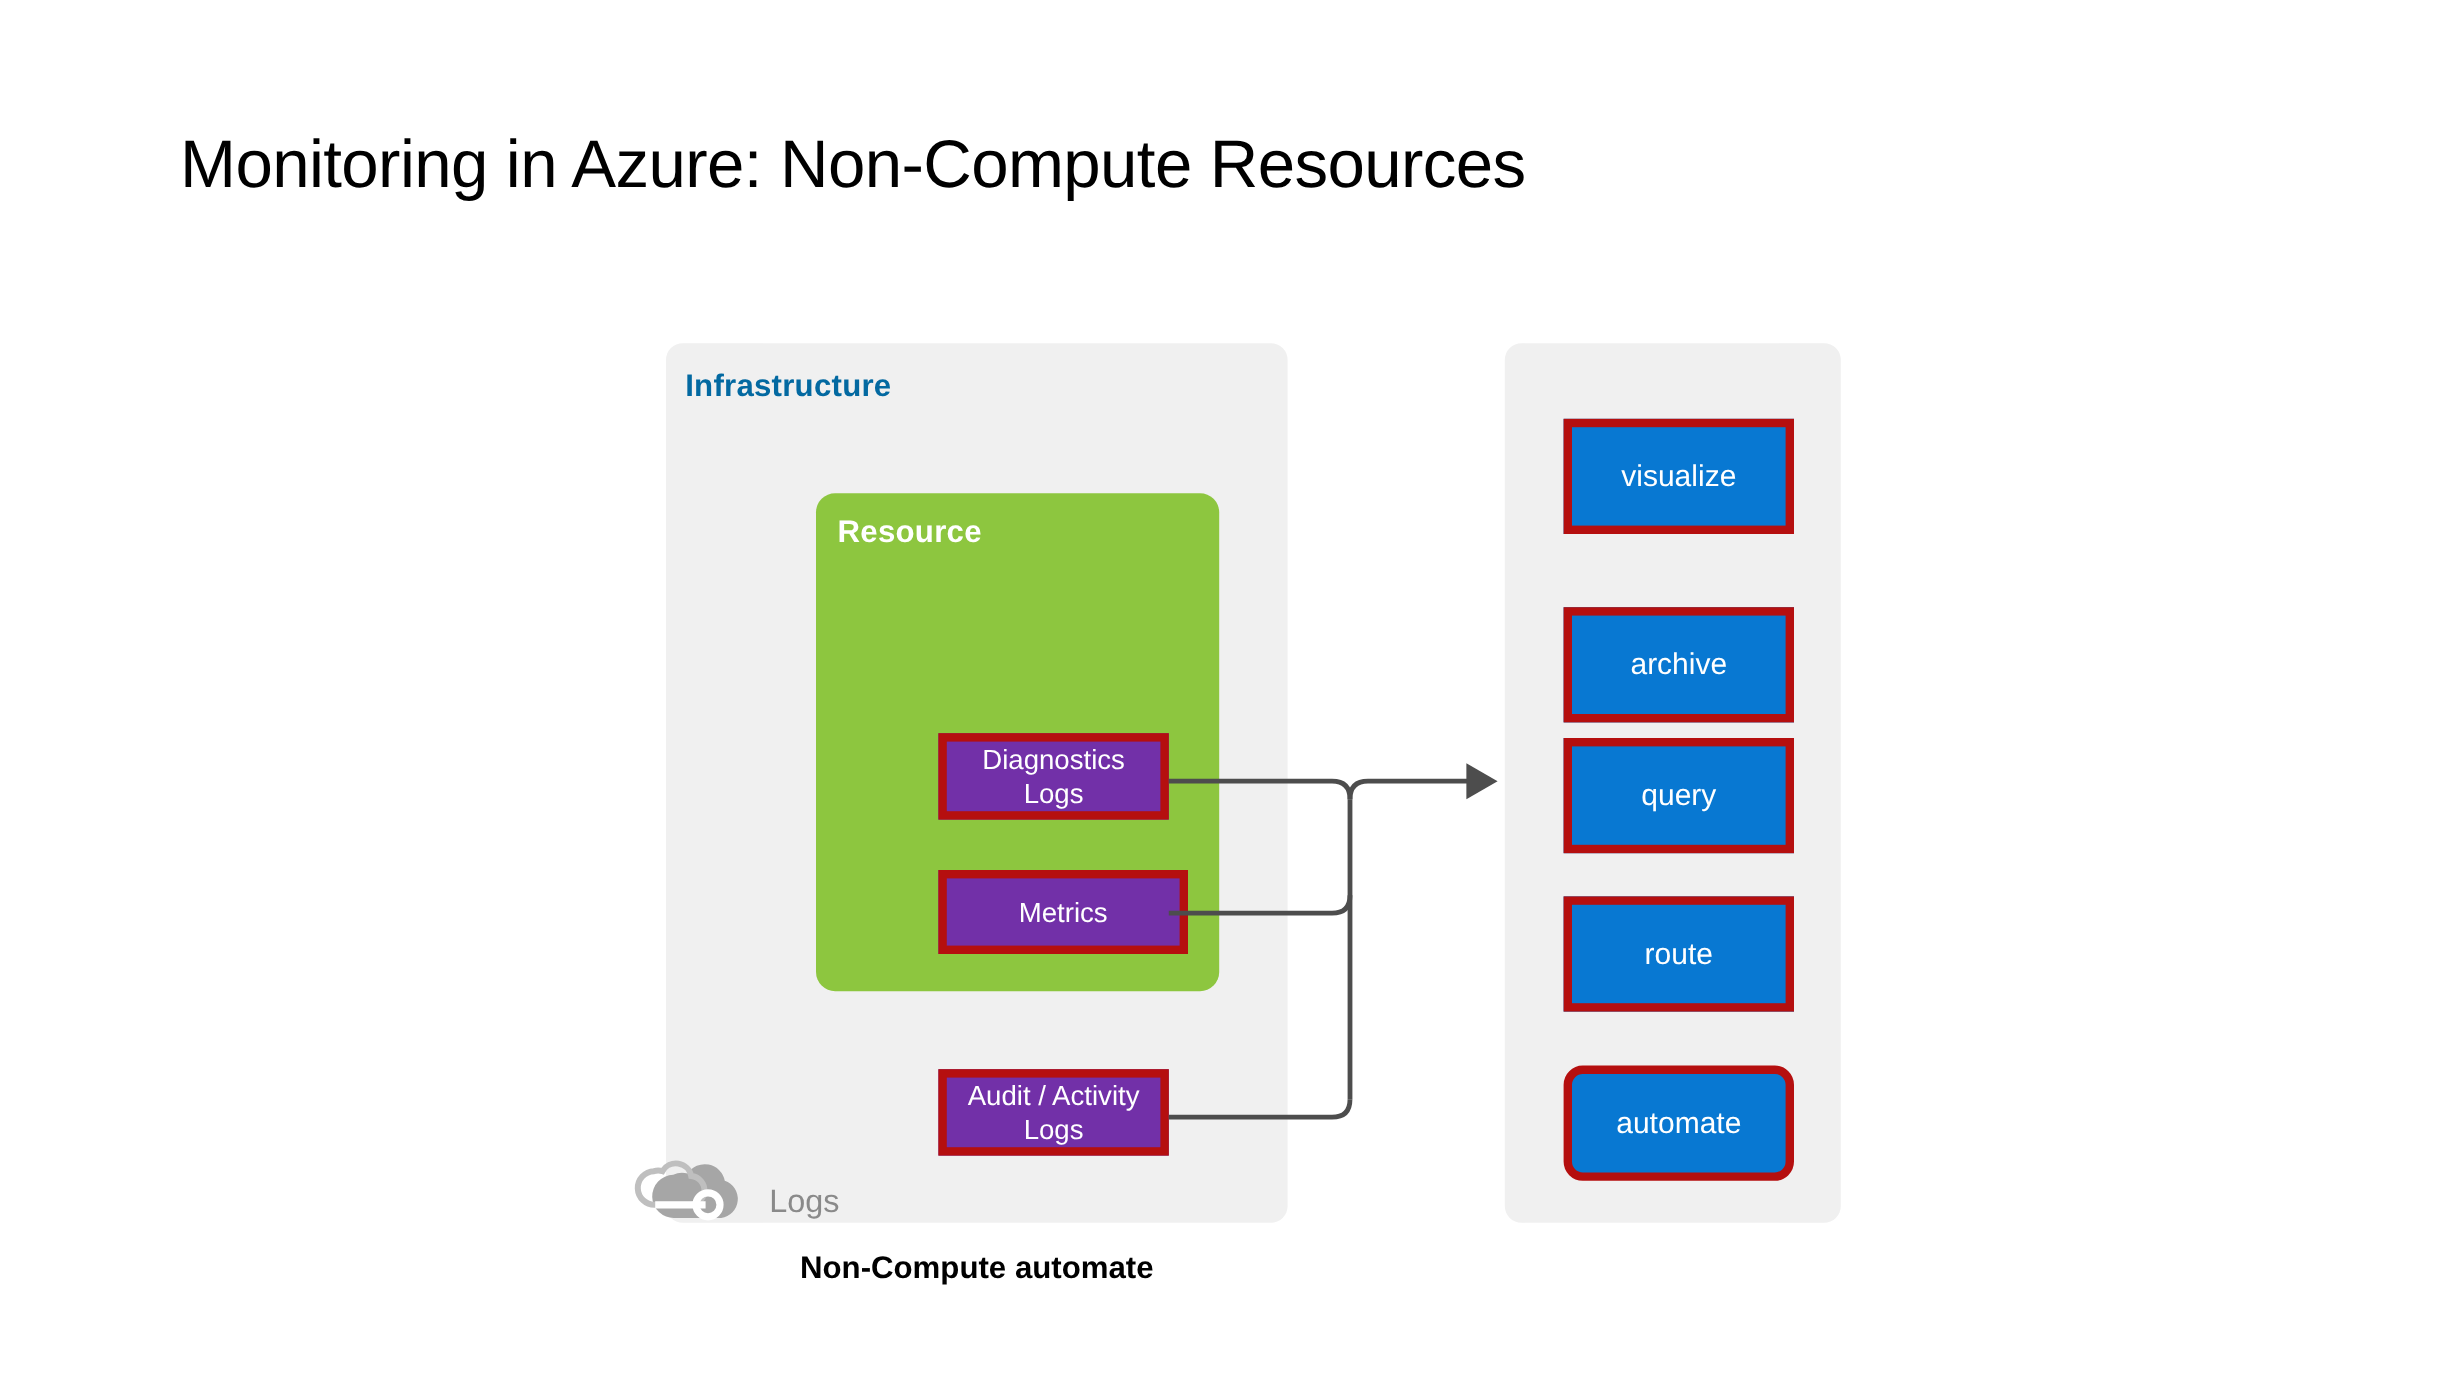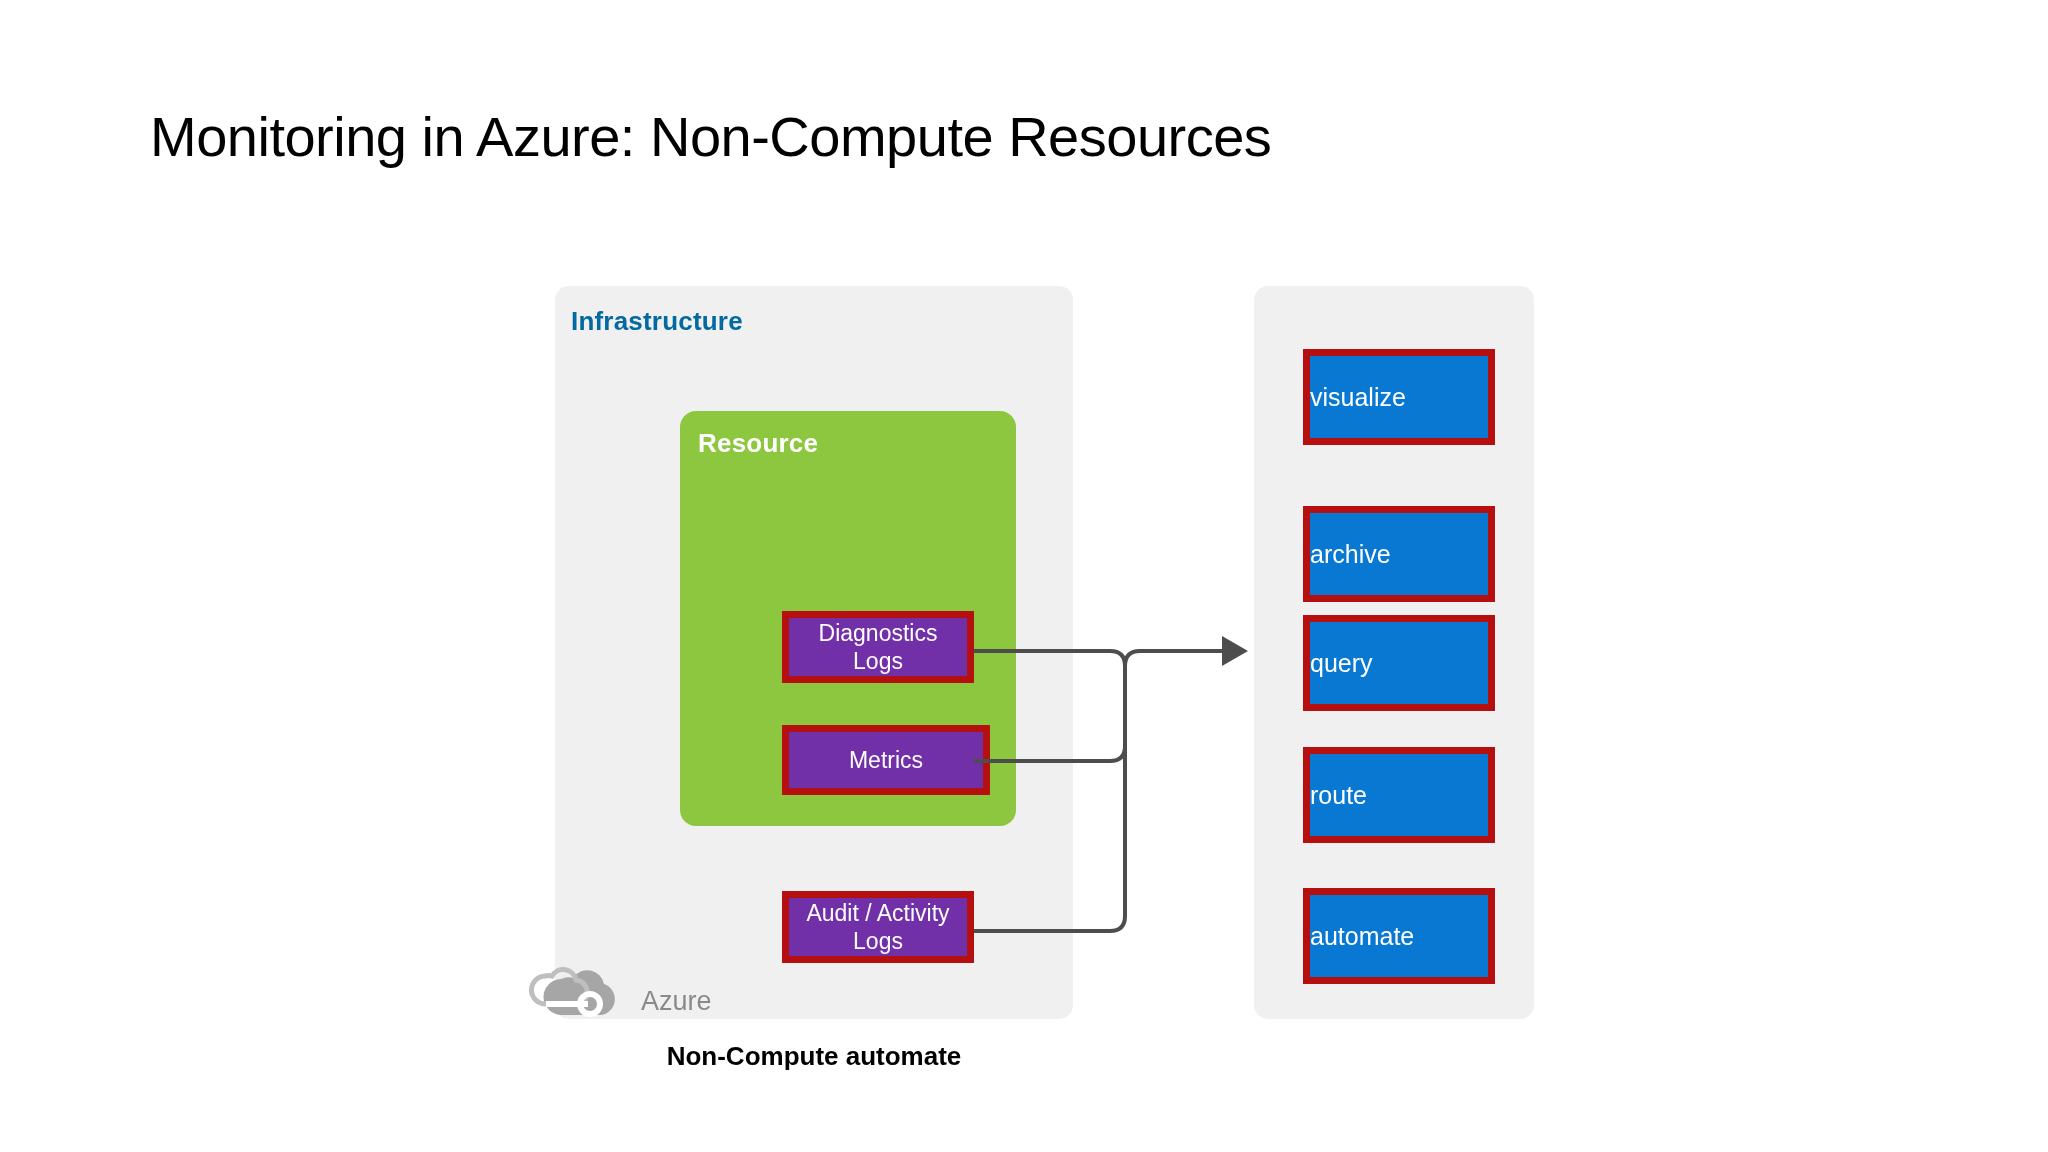--- a/index.html
+++ b/index.html
@@ -105,26 +105,27 @@
     left: 1303px;
     width: 192px;
     height: 96px;
     background: #0878d2;
     border: 7px solid #b50f0f;
     box-sizing: border-box;
     color: #ffffff;
     font-size: 25px;
     display: flex;
     align-items: center;
+    justify-content: center;
   }
   #box-visualize { top: 349px; }
   #box-archive   { top: 482px; margin-top: 24px; }
   #box-query     { top: 615px; }
   #box-route     { top: 747px; }
-  #box-automate  { top: 888px; }
+  #box-automate  { top: 888px; border-radius: 16px; }
 
   
   #connectors {
     position: absolute;
     left: 0;
     top: 0;
     width: 2048px;
     height: 1152px;
     pointer-events: none;
   }
@@ -210,21 +211,21 @@
   <path fill="none" stroke="#bfbfbf" stroke-width="5" d="M 24 24
            a 13 13 0 0 1 24 4
            a 12 12 0 0 1 -2 24
            L 18 52
            a 14 14 0 0 1 -1 -28
            a 13 13 0 0 1 7 0 z"></path>
 
   <line x1="18" y1="52" x2="60" y2="52" stroke="#ffffff" stroke-width="6"></line>
   <circle cx="62" cy="52" r="10" fill="none" stroke="#ffffff" stroke-width="6"></circle>
 </svg>
-<div id="azure-wordmark">Azure</div>
+<div id="azure-wordmark">Logs</div>
 
 <div id="destinations-panel"></div>
 
 <div class="blue-box" id="box-visualize">
   <span>visualize</span>
 </div>
 <div class="blue-box" id="box-archive">
   <span>archive</span>
 </div>
 <div class="blue-box" id="box-query">

